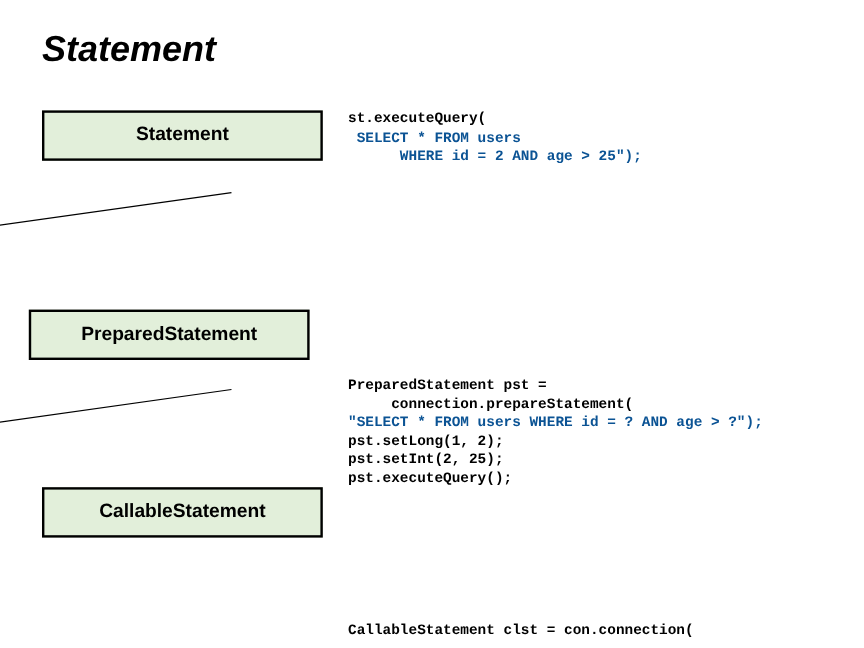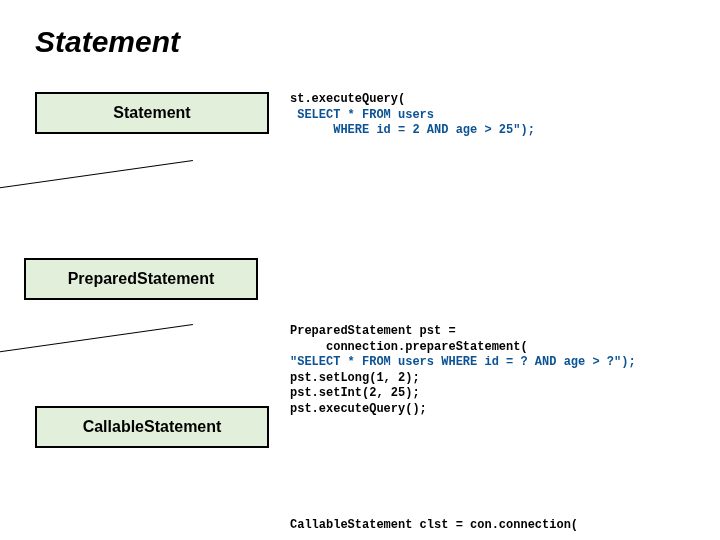--- a/index.html
+++ b/index.html
@@ -66,21 +66,21 @@
     font-family: "Courier New", monospace;
     font-size: 12px;
     line-height: 1.3;
     color: #000;
     white-space: pre;
     font-weight: bold;
   }
   .code .sql { color: #0b5394; }
 
   .code-stmt { left: 290px; top: 92px; }
-  .code-prep { left: 290px; top: 324px; }
+  .code-prep { left: 290px; top: 314px; }
   .code-call { left: 290px; top: 518px; }
 </style>
 </head>
 <body>
 
 <div class="slide-title">Statement</div>
 
 <div class="box box-statement">
   <span>Statement</span>
 </div>

